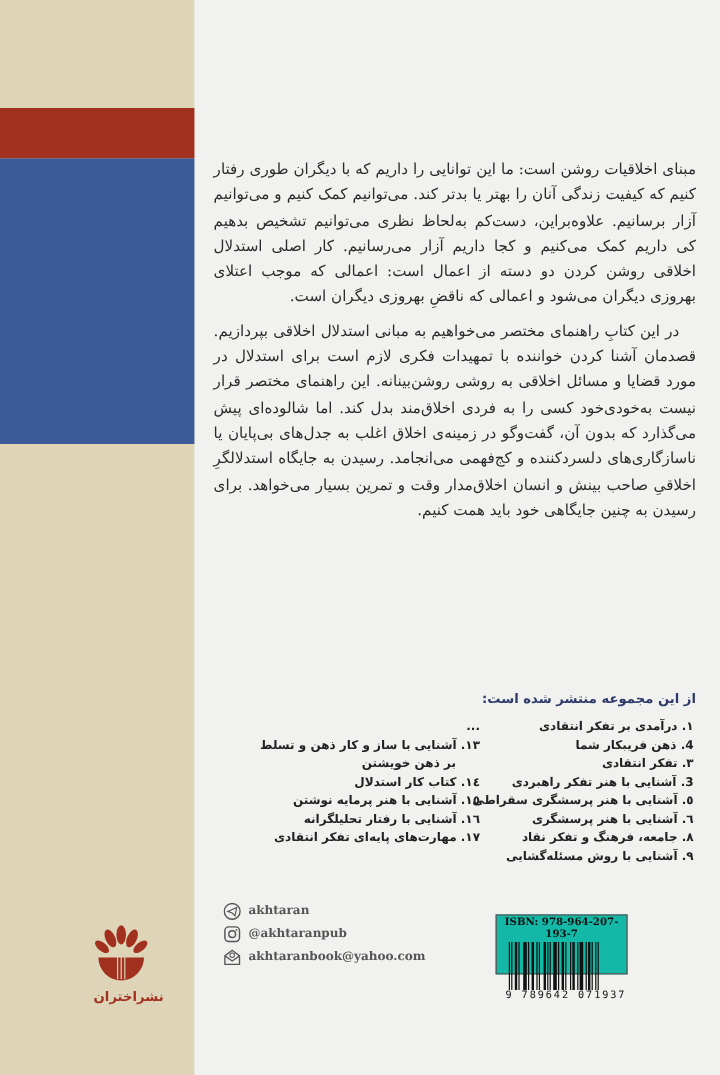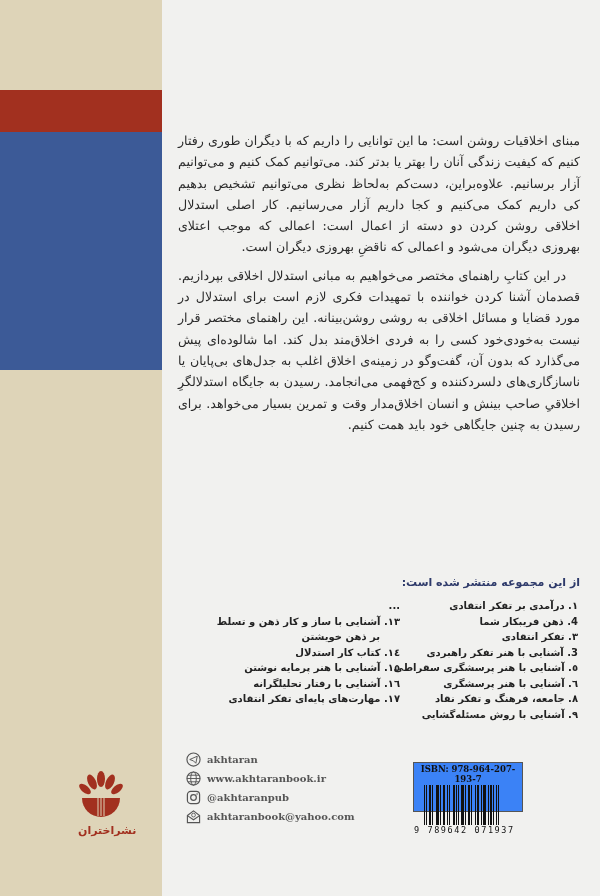--- a/index.html
+++ b/index.html
@@ -39,26 +39,26 @@
   .contacts { position: absolute; left: 186px; top: 750px; }
   .contact-row { display: flex; align-items: center; height: 18px; margin-bottom: 1px; }
   .contact-row svg { width: 15px; height: 15px; margin-right: 6px; }
   .contact-row span { font-family: "DejaVu Serif", serif; font-size: 10px; font-weight: bold; color: #555; }
 
   .logo { position: absolute; left: 78px; top: 770px; width: 64px; text-align: left; }
   .logo-name { display: block; font-size: 11px; font-weight: bold; color: #a2301f; direction: rtl; margin-top: 2px; }
 
   .isbn-box {
     position: absolute; left: 413px; top: 762px; width: 110px; height: 50px;
-    border: 1px solid #555; background: #3b82f6; box-sizing: border-box;
+    border: 1px solid #555; background: #14b8a6; box-sizing: border-box;
   }
   .isbn-label { font-family: "DejaVu Serif", serif; font-size: 8.5px; font-weight: bold; text-align: center; margin-top: 1px; color: #111; }
   .bars { height: 40px; margin: 1px 8px 0 10px; display: flex; align-items: stretch; }
   .bars i { display: block; background: #111; }
-  .isbn-digits { font-family: "DejaVu Sans Mono", monospace; font-size: 8.5px; letter-spacing: 1.6px; text-align: left; color: #111; margin-top: 0; }
+  .isbn-digits { font-family: "DejaVu Sans Mono", monospace; font-size: 8.5px; letter-spacing: 1.6px; text-align: right; color: #111; margin-top: 0; }
 </style>
 </head>
 <body>
 
 <div class="strip"></div>
 <div class="band-red"></div>
 <div class="band-blue"></div>
 
 <div class="body-text">
   <p>مبنای اخلاقیات روشن است: ما این توانایی را داریم که با دیگران طوری رفتار کنیم که کیفیت زندگی آنان را بهتر یا بدتر کند. می‌توانیم کمک کنیم و می‌توانیم آزار برسانیم. علاوه‌براین، دست‌کم به‌لحاظ نظری می‌توانیم تشخیص بدهیم کی داریم کمک می‌کنیم و کجا داریم آزار می‌رسانیم. کار اصلی استدلال اخلاقی روشن کردن دو دسته از اعمال است: اعمالی که موجب اعتلای بهروزی دیگران می‌شود و اعمالی که ناقضِ بهروزی دیگران است.</p>
@@ -110,30 +110,20 @@
 <div class="contacts">
   <div class="contact-row">
     <svg viewBox="0 0 16 16">
         <circle cx="8" cy="8" r="7" fill="none" stroke="#555" stroke-width="1.2"></circle>
         <path d="M4 8 L12 4.5 L10.5 12 L8 9.5 Z" fill="none" stroke="#555" stroke-width="1"></path>
       </svg>
     <span>akhtaran</span>
   </div>
   <div class="contact-row">
     <svg viewBox="0 0 16 16">
-        <circle cx="8" cy="8" r="7" fill="none" stroke="#555" stroke-width="1.2"></circle>
-        <ellipse cx="8" cy="8" rx="3" ry="7" fill="none" stroke="#555" stroke-width="1"></ellipse>
-        <line x1="1" y1="8" x2="15" y2="8" stroke="#555"></line>
-        <line x1="2" y1="4.5" x2="14" y2="4.5" stroke="#555"></line>
-        <line x1="2" y1="11.5" x2="14" y2="11.5" stroke="#555"></line>
-      </svg>
-    <span>www.akhtaranbook.ir</span>
-  </div>
-  <div class="contact-row">
-    <svg viewBox="0 0 16 16">
         <rect x="1.5" y="1.5" width="13" height="13" rx="3.5" fill="none" stroke="#555" stroke-width="1.3"></rect>
         <circle cx="8" cy="8" r="3" fill="none" stroke="#555" stroke-width="1.3"></circle>
         <circle cx="11.8" cy="4.2" r="0.8" fill="#555"></circle>
       </svg>
     <span>@akhtaranpub</span>
   </div>
   <div class="contact-row">
     <svg viewBox="0 0 16 16">
         <path d="M1.5 7 L8 2 L14.5 7 L14.5 14.5 L1.5 14.5 Z" fill="none" stroke="#555" stroke-width="1.2"></path>
         <path d="M1.5 7 L8 11.5 L14.5 7" fill="none" stroke="#555" stroke-width="1.1"></path>

